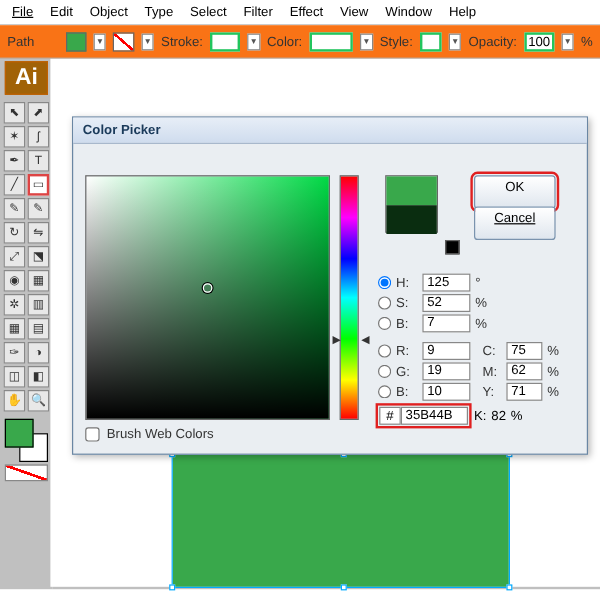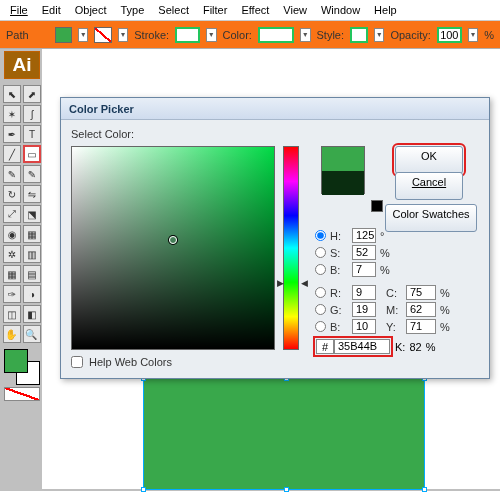--- a/index.html
+++ b/index.html
@@ -48,21 +48,21 @@
   .preview .top { height:24px; background:#39a84b; }
   .preview .bot { height:24px; background:#0a2d10; }
   .prevsmall { position:absolute; top:80px; left:310px; width:12px; height:12px; border:1px solid #666; background:#000; }
   .btn { position:absolute; width:68px; height:28px; background: linear-gradient(#fff,#dfe6ee); border:1px solid #7a93ae; border-radius:3px; text-align:center; line-height:18px; }
   .btn.ok { top:26px; left:334px; outline:2px solid #e02020; outline-offset:1px; }
   .btn.cancel { top:52px; left:334px;text-decoration:underline; }
   .btn.swatches { top:84px; left:324px; width:92px; }
   .radios { position:absolute; top:108px; left:254px; width:170px; }
   .rrow { display:flex; align-items:center; gap:4px; margin-bottom:2px; }
   .rrow input[type=radio] { width:11px; height:11px; }
-  .rrow .fld { width:24px; height:15px; border:1px solid #888; background:#fff; text-align:left; padding:0 3px; }
+  .rrow .fld { width:40px; height:15px; border:1px solid #888; background:#fff; text-align:left; padding:0 3px; }
   .rrow .unit { width:14px; color:#333; }
   .rrow .lab { width:18px; color:#333; }
   .rrow .lab2 { width:16px; color:#333; margin-left:6px; }
   .rrow .fld2 { width:30px; height:15px; border:1px solid #888; background:#fff; text-align:left; padding:0 3px; }
   .hexrow { display:flex; align-items:center; gap:4px; margin-top:4px; }
   .hexrow .hashbox { width:18px; height:15px; border:1px solid #888; background:#fff; text-align:center; line-height:14px;}
   .hexrow .hexfield { width:56px; height:15px; border:1px solid #888; background:#fff; text-align:left; padding:0 3px; }
   .hexwrap { display:inline-flex; outline:2px solid #e02020; padding:1px; }
   .owc { position:absolute; left:10px; top:236px; display:flex; align-items:center; gap:6px; color:#333; }
   .owc input { width:12px; height:12px; }
@@ -150,37 +150,35 @@
       <div class="handle" style="top:-3px;left:50%"></div>
       <div class="handle" style="top:-3px;right:-3px"></div>
       <div class="handle" style="bottom:-3px;left:-3px"></div>
       <div class="handle" style="bottom:-3px;left:50%"></div>
       <div class="handle" style="bottom:-3px;right:-3px"></div>
     </div>
 
     <div class="dialog">
       <div class="titlebar">Color Picker</div>
       <div class="body">
-        <span class="sclabel">Select Color:</span>
         <div class="gradbox">
           <div class="ring"></div>
         </div>
         <div class="huebar"></div>
         <span class="huemark">▶</span>
         <span class="huemark2">◀</span>
 
         <div class="preview">
           <div class="top"></div>
           <div class="bot"></div>
         </div>
         <div class="prevsmall"></div>
 
         <div class="btn ok">OK</div>
         <div class="btn cancel">Cancel</div>
-        <div class="btn swatches">Color Swatches</div>
 
         <div class="radios">
           <div class="rrow">
             <input type="radio" checked="" style="">
             <span class="lab">H:</span>
             <span class="fld">125</span>
             <span class="unit">°</span>
           </div>
           <div class="rrow">
             <input type="radio" style="">
@@ -225,18 +223,18 @@
               <span class="hexfield">35B44B</span>
             </span>
             <span class="lab2">K:</span>
             <span class="fld2">82</span>
             <span class="unit">%</span>
           </div>
         </div>
 
         <label class="owc">
           <input type="checkbox" style="">
-          <span>Help Web Colors</span>
+          <span>Brush Web Colors</span>
         </label>
       </div>
     </div>
   </div>
 </div>
 
 </body></html>

